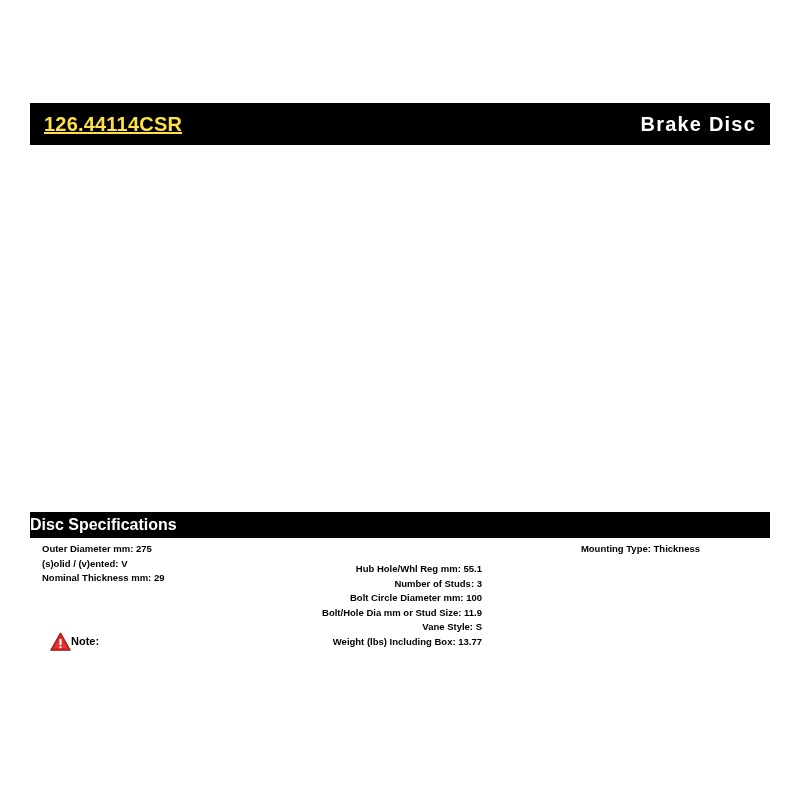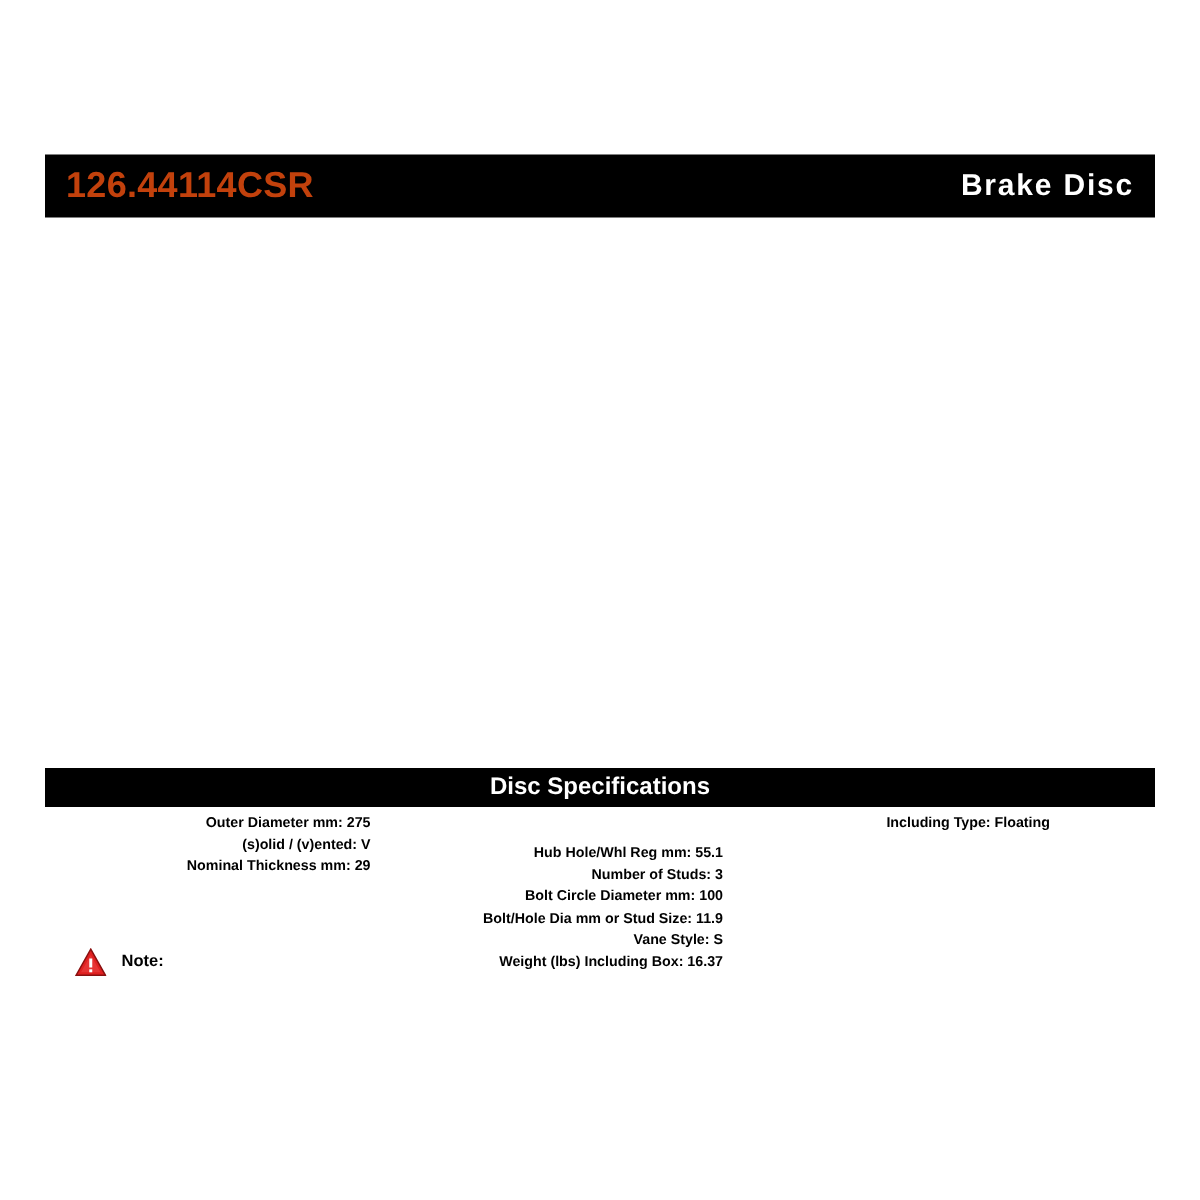--- a/index.html
+++ b/index.html
@@ -30,45 +30,45 @@
     width: 740px;
     height: 42px;
     background: #000000;
     display: flex;
     align-items: center;
     justify-content: space-between;
     box-sizing: border-box;
     padding: 0 14px 0 14px;
   }
   .header-bar .part-number {
-    color: #c2410c;
-    font-size: 24px;
+    color: #fde047;
+    font-size: 20px;
     font-weight: bold;
     letter-spacing: 0.2px;
     line-height: 1;
+    text-decoration: underline;
   }
   .header-bar .product-type {
     color: #ffffff;
     font-size: 20px;
     font-weight: bold;
     letter-spacing: 1.2px;
     line-height: 1;
   }
 
   
   .spec-title-bar {
     position: absolute;
     left: 30px;
     top: 512px;
     width: 740px;
     height: 26px;
     background: #000000;
     display: flex;
     align-items: center;
-    justify-content: center;
     box-sizing: border-box;
   }
   .spec-title-bar .spec-title {
     color: #ffffff;
     font-size: 16px;
     font-weight: bold;
     line-height: 1;
   }
 
   
@@ -81,23 +81,22 @@
   }
   .spec-col {
     position: absolute;
     top: 0;
     font-size: 9.5px;
     font-weight: bold;
     line-height: 14.6px;
     white-space: nowrap;
   }
   .spec-col-1 {
-    left: 0;
+    left: 12px;
     width: 217px;
-    text-align: right;
   }
   .spec-col-2 {
     left: 232px;
     width: 220px;
     text-align: right;
     margin-top: 20px;
   }
   .spec-col-3 {
     left: 470px;
     width: 200px;
@@ -107,21 +106,20 @@
     display: block;
   }
 
   
   .note-row {
     position: absolute;
     left: 50px;
     top: 632px;
     display: flex;
     align-items: center;
-    gap: 10px;
   }
   .warn-icon {
     width: 21px;
     height: 19px;
     position: relative;
     display: inline-block;
   }
   .warn-icon svg { display: block; }
   .note-label {
     font-size: 11px;
@@ -150,25 +148,25 @@
       <span class="spec-row">(s)olid / (v)ented: V</span>
       <span class="spec-row">Nominal Thickness mm: 29</span>
     </div>
 
     <div class="spec-col spec-col-2">
       <span class="spec-row">Hub Hole/Whl Reg mm: 55.1</span>
       <span class="spec-row">Number of Studs: 3</span>
       <span class="spec-row">Bolt Circle Diameter mm: 100</span>
       <span class="spec-row">Bolt/Hole Dia mm or Stud Size: 11.9</span>
       <span class="spec-row">Vane Style: S</span>
-      <span class="spec-row">Weight (lbs) Including Box: 16.37</span>
+      <span class="spec-row">Weight (lbs) Including Box: 13.77</span>
     </div>
 
     <div class="spec-col spec-col-3">
-      <span class="spec-row">Including Type: Floating</span>
+      <span class="spec-row">Mounting Type: Thickness</span>
     </div>
 
   </div>
 
   <div class="note-row">
     <span class="warn-icon">
       <svg width="21" height="19" viewBox="0 0 21 19" xmlns="http://www.w3.org/2000/svg">
         <polygon points="10.5,0.8 20.3,18.2 0.7,18.2" fill="#e02020" stroke="#8a1010" stroke-width="1"></polygon>
         <polygon points="10.5,4.6 17.0,16.2 4.0,16.2" fill="#f25b5b" opacity="0.35"></polygon>
         <rect x="9.5" y="7.0" width="2" height="6" fill="#ffffff"></rect>

